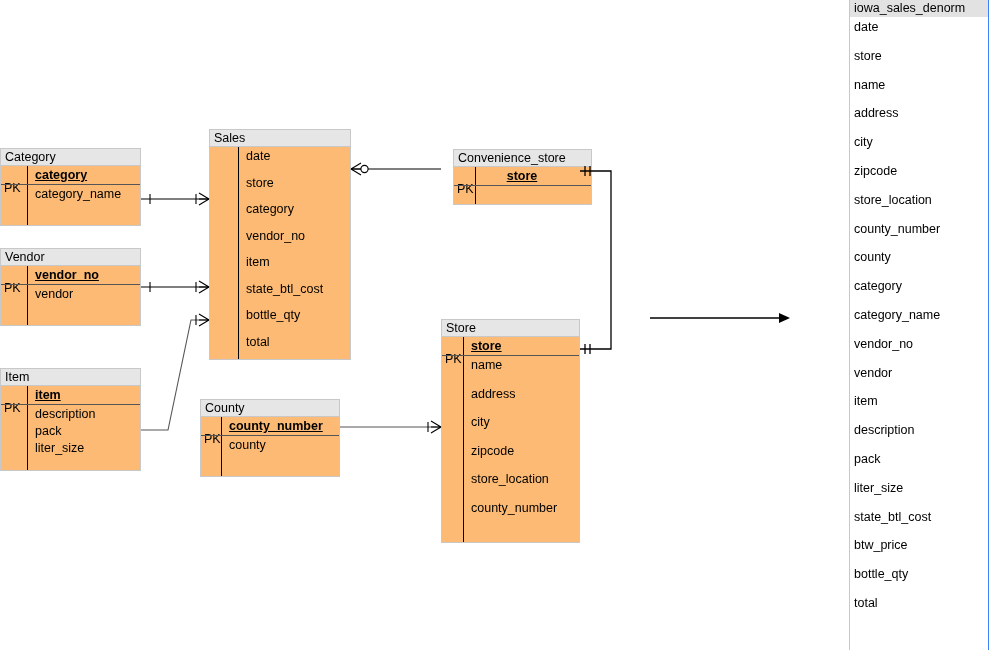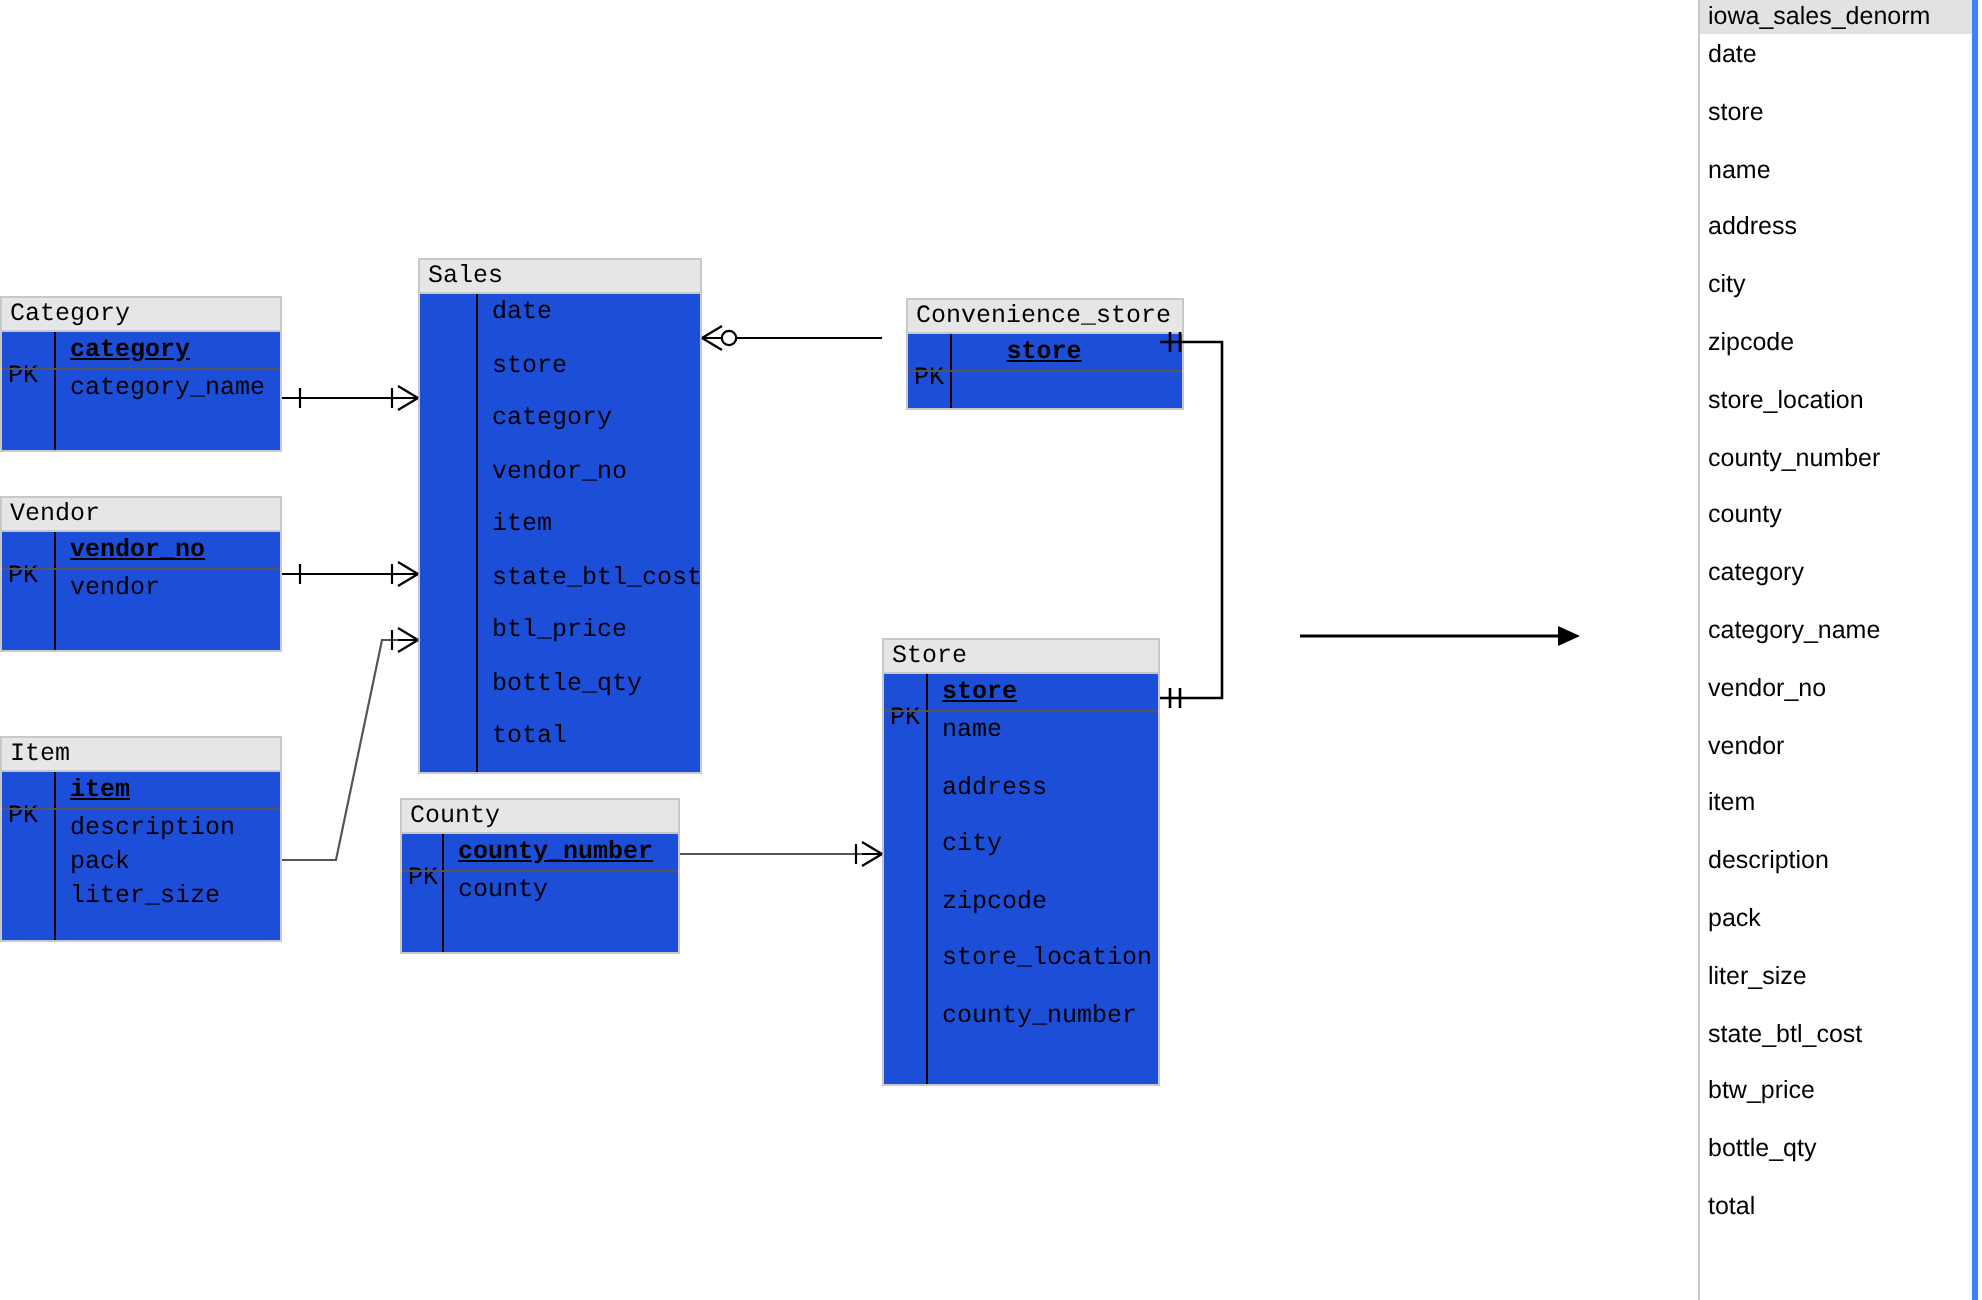--- a/index.html
+++ b/index.html
@@ -13,23 +13,22 @@
     position: relative;
     overflow: hidden;
     font-family: "Liberation Sans", sans-serif;
     color: #000000;
   }
 
   
   .entity {
     position: absolute;
     border: 1px solid #c8c8c8;
-    background: #1d4ed8;
-    box-sizing: border-box;
-    font-family: Liberation Mono, monospace;
+    background: #fdba74;
+    box-sizing: border-box;
   }
   .entity-title {
     background: #e6e6e6;
     font-size: 12.5px;
     line-height: 17px;
     height: 17px;
     padding-left: 4px;
     border-bottom: 1px solid #c8c8c8;
     box-sizing: border-box;
     white-space: nowrap;
@@ -92,21 +91,21 @@
   }
 
   
   #field-panel {
     position: absolute;
     left: 849px;
     top: 0;
     width: 140px;
     height: 650px;
     border-left: 1px solid #c8c8c8;
-    border-right: 3px solid #3b82f6;
+    border-right: 1px solid #3b82f6;
     background: #ffffff;
     box-sizing: border-box;
   }
   #field-panel-title {
     background: #e2e2e2;
     font-size: 12.5px;
     line-height: 17px;
     height: 17px;
     padding-left: 4px;
     box-sizing: border-box;
@@ -209,24 +208,20 @@
         <div class="keycell" style="width: 28px;"></div>
         <div class="attrcell"><span>vendor_no</span></div>
       </div>
       <div class="row" style="height: 26.5px;">
         <div class="keycell" style="width: 28px;"></div>
         <div class="attrcell"><span>item</span></div>
       </div>
       <div class="row" style="height: 26.5px;">
         <div class="keycell" style="width: 28px;"></div>
         <div class="attrcell"><span>state_btl_cost</span></div>
-      </div>
-      <div class="row" style="height: 26.5px;">
-        <div class="keycell" style="width: 28px;"></div>
-        <div class="attrcell"><span>btl_price</span></div>
       </div>
       <div class="row" style="height: 26.5px;">
         <div class="keycell" style="width: 28px;"></div>
         <div class="attrcell"><span>bottle_qty</span></div>
       </div>
       <div class="row" style="height: 26.5px;">
         <div class="keycell" style="width: 28px;"></div>
         <div class="attrcell"><span>total</span></div>
       </div>
     </div>

